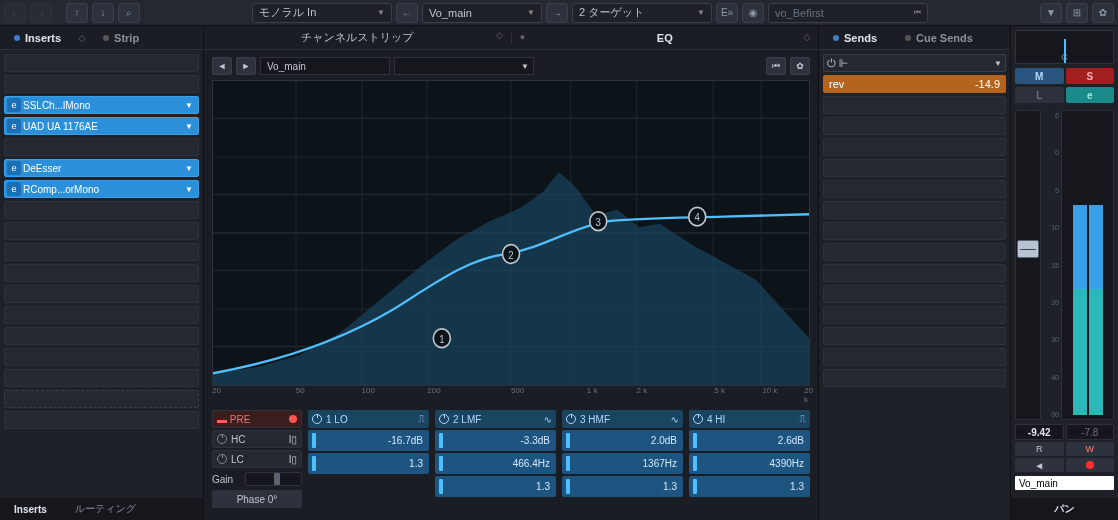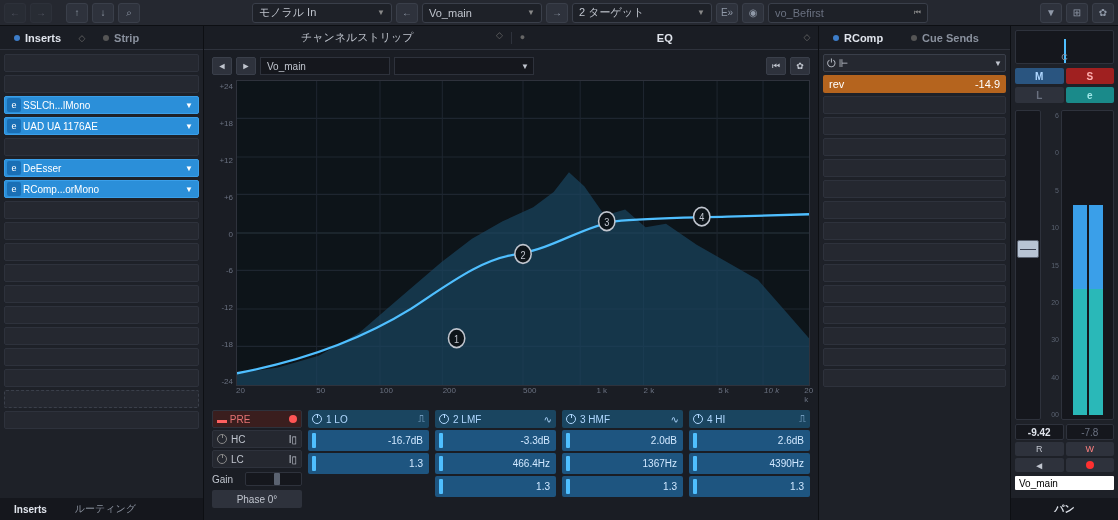--- a/index.html
+++ b/index.html
@@ -239,31 +239,20 @@
         <div class="eq-name">Vo_main</div>
         <div class="eq-preset">▼</div>
         <div style="flex:1"></div>
         <div class="eq-nav-btn">⏮</div>
         <div class="eq-nav-btn">
             <span>✿</span>
           </div>
       </div>
 
       <div class="eq-graph-wrap">
-        <div class="eq-ylabels">
-          <span>+24</span>
-          <span>+18</span>
-          <span>+12</span>
-          <span>+6</span>
-          <span>0</span>
-          <span>-6</span>
-          <span>-12</span>
-          <span>-18</span>
-          <span>-24</span>
-        </div>
         <div style="flex:1;display:flex;flex-direction:column">
           <div class="eq-graph">
             <svg viewBox="0 0 560 260" preserveAspectRatio="none">
               <line class="grid-line" x1="0" y1="32" x2="560" y2="32"></line>
               <line class="grid-line" x1="0" y1="65" x2="560" y2="65"></line>
               <line class="grid-line" x1="0" y1="97" x2="560" y2="97"></line>
               <line class="zero-line" x1="0" y1="130" x2="560" y2="130"></line>
               <line class="grid-line" x1="0" y1="162" x2="560" y2="162"></line>
               <line class="grid-line" x1="0" y1="195" x2="560" y2="195"></line>
               <line class="grid-line" x1="0" y1="227" x2="560" y2="227"></line>
@@ -361,21 +350,21 @@
         <div class="band-val">4390Hz</div>
         <div class="band-val">1.3</div>
       </div>
     </div>
   </div>
 
   <div class="col-sends">
     <div class="tab-hdr">
       <div class="tab active">
           <span class="dot"></span>
-          <span>RComp</span>
+          <span>Sends</span>
         </div>
       <div class="tab">
           <span class="dot" style="background:#555"></span>
           <span>Cue Sends</span>
         </div>
     </div>
     <div class="send-body">
       <div class="send-row send-top">
         <span class="pic">
             <span>⏻</span>

